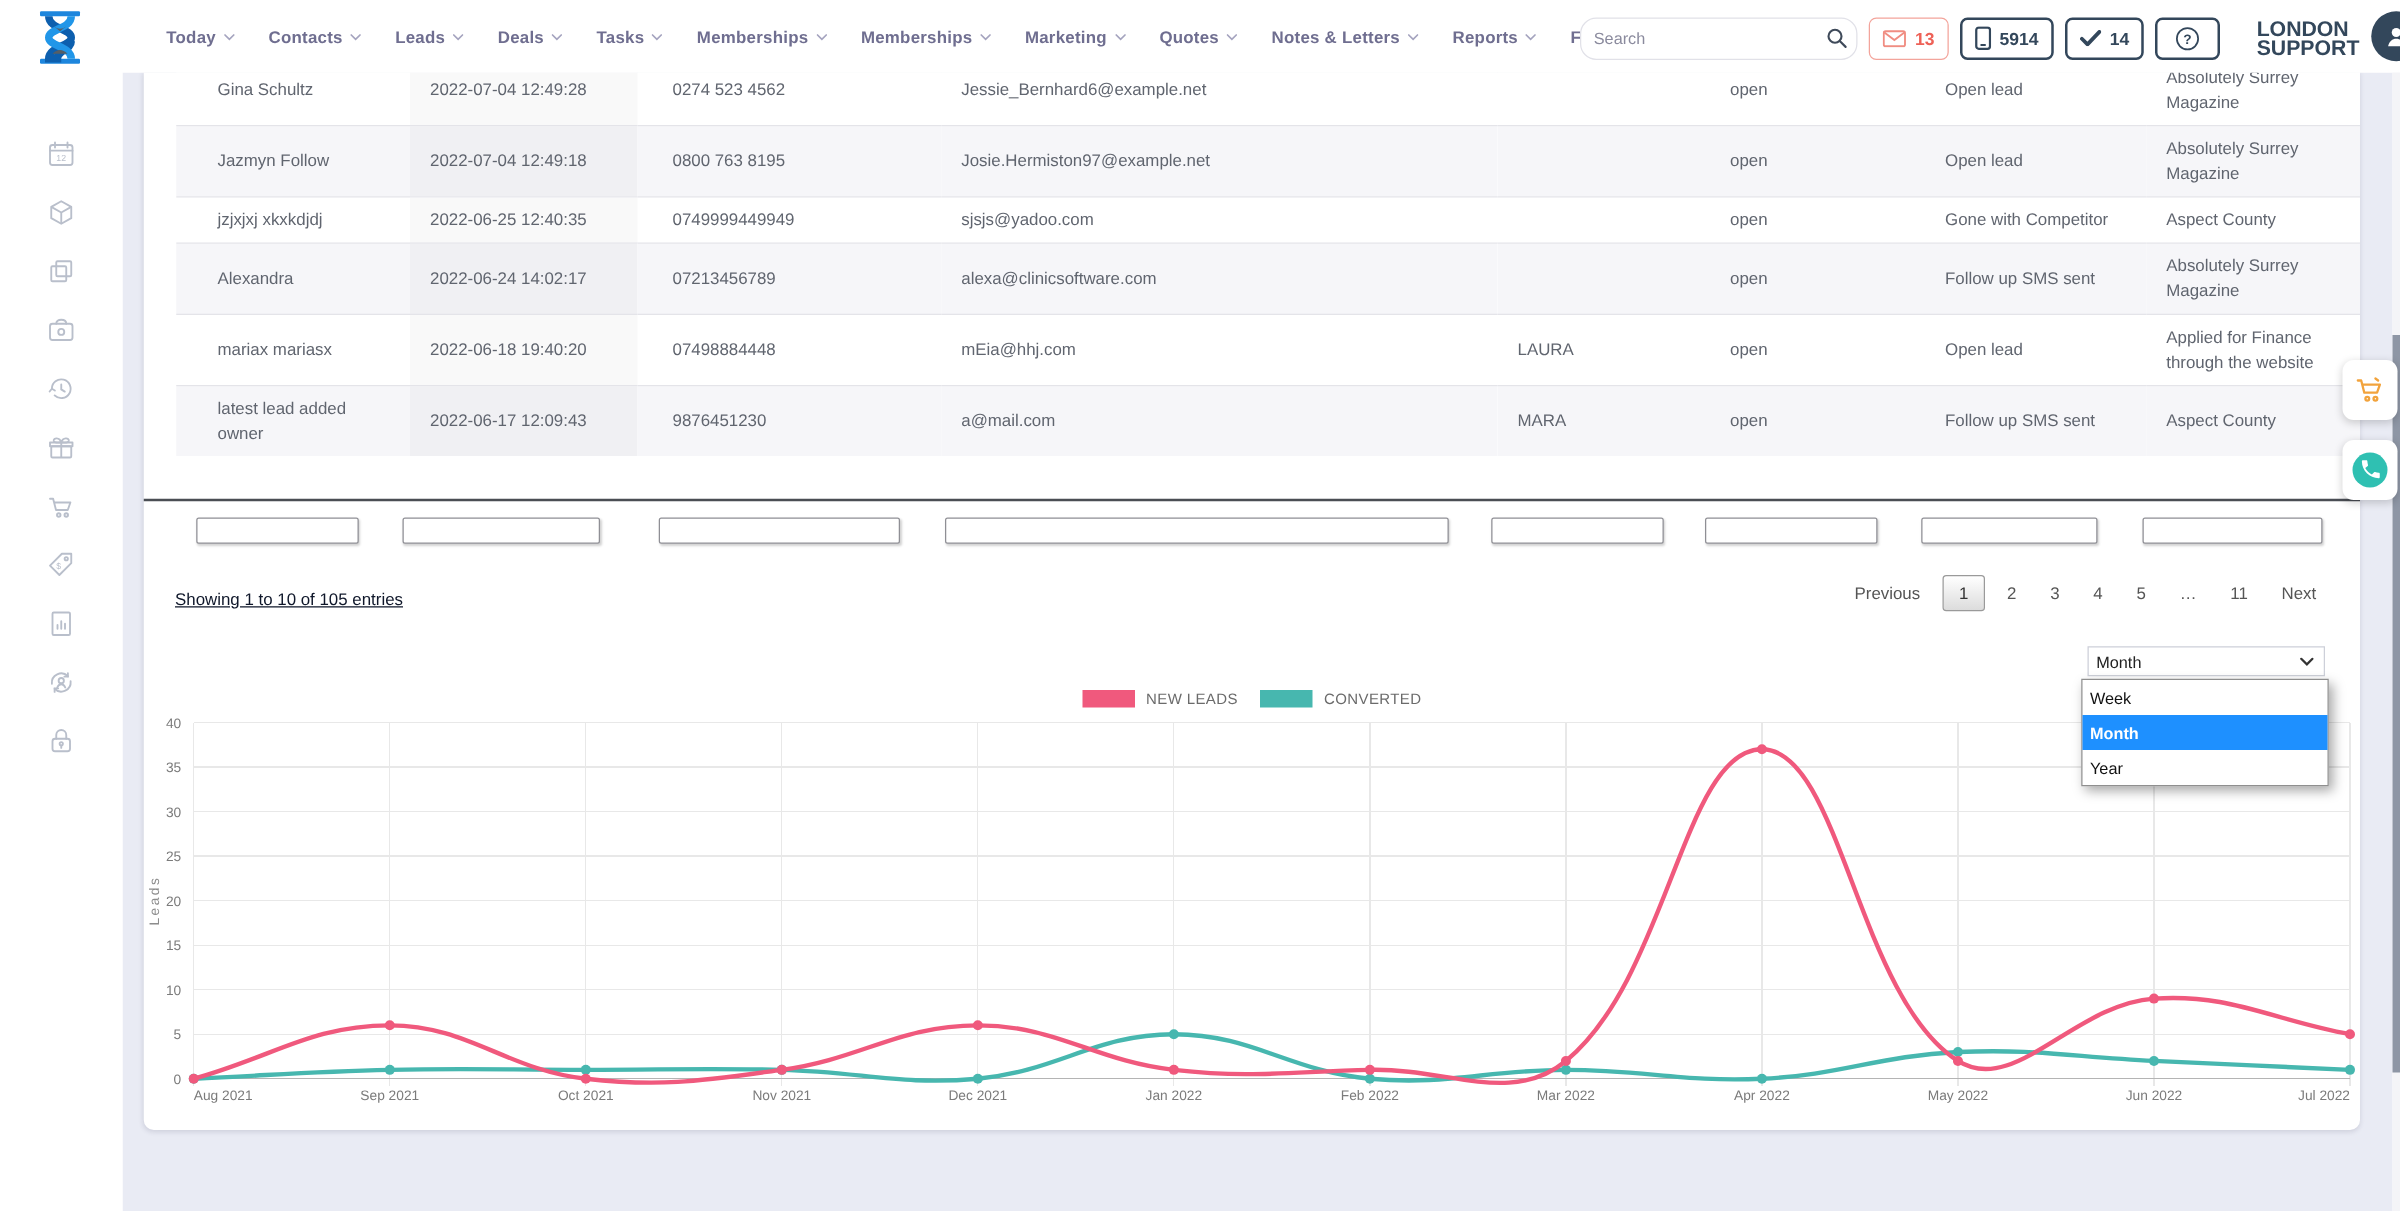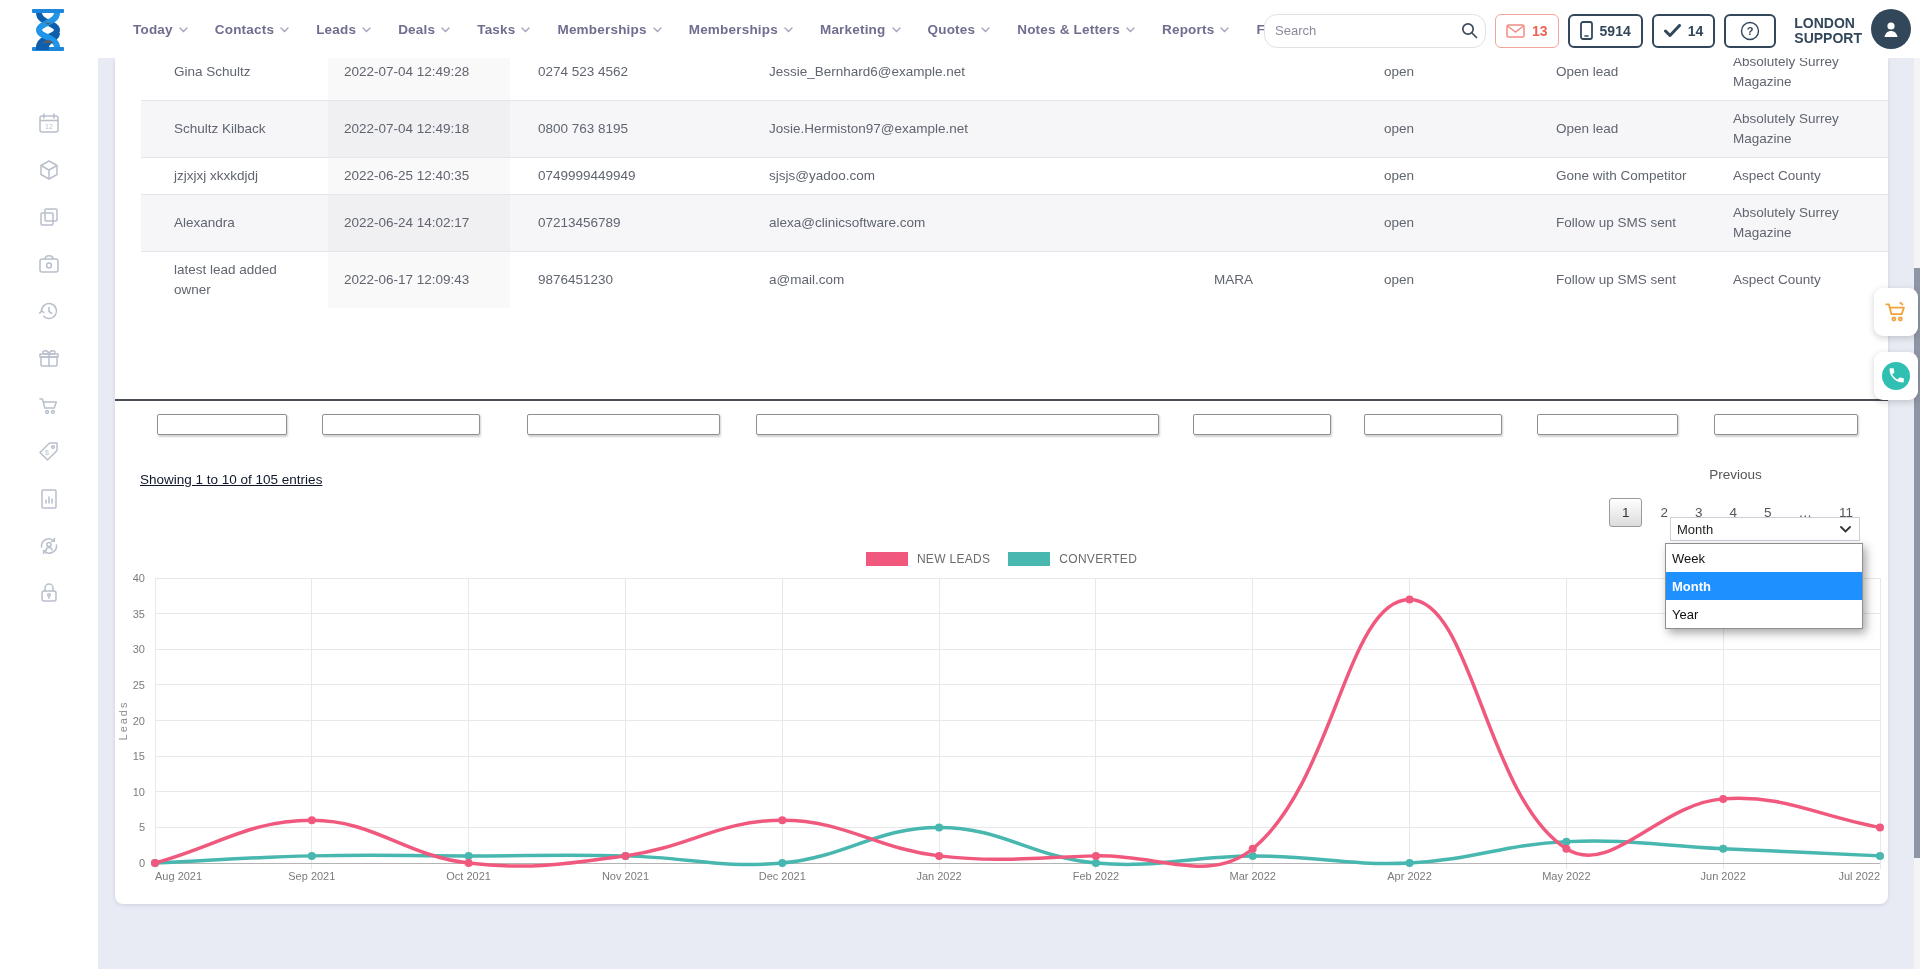--- a/index.html
+++ b/index.html
@@ -14,21 +14,21 @@
   .nav-item { display:flex; align-items:center; gap:6px; font-size:13.5px; font-weight:600; color:#6f6e90; letter-spacing:.2px; white-space:nowrap; }
   .nav-item .chev { display:flex; margin-top:2px; }
   .hdr-right { position:absolute; left:1264px; top:12px; display:flex; align-items:center; gap:9px; }
   .search-box { width:222px; height:34px; border:1px solid #e1e1e8; border-radius:13px; display:flex; align-items:center; background:#fff; }
   .search-box input { flex:1; border:0; outline:none; padding:0 10px; font-size:13px; color:#555; background:transparent; }
   .search-box input::placeholder { color:#8a8a9d; }
   .search-box .s-icon { margin-right:10px; display:flex; }
   .badge { height:34px; border-radius:6px; display:flex; align-items:center; gap:7px; padding:0 10px; font-size:14px; font-weight:bold; }
   .badge.alert { border:1.5px solid #f3a49b; color:#ee6157; }
   .badge.dark { border:2px solid #33475b; color:#33475b; }
-  .support-label { font-size:14px; font-weight:bold; color:#33475b; line-height:15px; margin-left:9px; }
+  .support-label { font-size:17px; font-weight:bold; color:#33475b; line-height:15px; margin-left:20px; }
   .avatar { width:40px; height:40px; border-radius:50%; background:#33475b; display:flex; align-items:center; justify-content:center; margin-top:-3px; }
 
   
   .sidebar { position:absolute; left:0; top:58px; width:98px; height:911px; background:#fff; z-index:10;
     display:flex; flex-direction:column; align-items:center; padding-top:53px; gap:23px; }
   .side-btn { width:24px; height:24px; color:#b9bfcb; display:flex; }
 
   
   .content-bg { position:absolute; left:98px; top:58px; width:1816px; height:911px; background:#e9ebf4; z-index:0; }
   .card { position:absolute; left:115px; top:58px; width:1773px; height:846px; background:#fff;
@@ -53,21 +53,21 @@
   .filter-input:nth-child(2){ left:207px; width:158px; }
   .filter-input:nth-child(3){ left:412px; width:193px; }
   .filter-input:nth-child(4){ left:641px; width:403px; }
   .filter-input:nth-child(5){ left:1078px;width:138px; }
   .filter-input:nth-child(6){ left:1249px;width:138px; }
   .filter-input:nth-child(7){ left:1422px;width:141px; }
   .filter-input:nth-child(8){ left:1599px;width:144px; }
 
   .info { position:absolute; left:25px; top:414px; font-size:13.5px; color:#0f172a;text-decoration:underline; }
 
-  .pagination { position:absolute; top:402px; right:26px; display:flex; align-items:center; gap:9px;flex-direction:column; }
+  .pagination { position:absolute; top:402px; right:26px; display:flex; align-items:center; gap:9px; }
   .page-btn { font-size:13.5px; color:#555; padding:6px 8px; border:1px solid transparent; min-width:14px; text-align:center; }
   .page-btn.current { border:1px solid #9a9a9a; border-radius:3px; background:linear-gradient(#ffffff,#dcdcdc); padding:6px 12px; color:#333; }
   .page-btn.ellipsis { cursor:default; }
 
   
   .period-select { position:absolute; top:459px; right:28px; width:190px; height:24px; background:#fff;
     border:1px solid #cdd0d9; display:flex; align-items:center; justify-content:space-between;
     padding:0 8px 0 6px; font-size:13px; color:#222; z-index:6; cursor:pointer; }
   .dropdown { position:absolute; top:485px; right:25px; width:198px; background:#fff; border:1px solid #8f8f8f;
     box-shadow:3px 4px 9px rgba(0,0,0,.35); z-index:7; }
@@ -370,21 +370,21 @@
           <td>Gina Schultz</td>
           <td>2022-07-04 12:49:28</td>
           <td>0274 523 4562</td>
           <td>Jessie_Bernhard6@example.net</td>
           <td></td>
           <td>open</td>
           <td>Open lead</td>
           <td>Absolutely Surrey Magazine</td>
         </tr>
           <tr>
-          <td>Schultz Kilback</td>
+          <td>Jazmyn Follow</td>
           <td>2022-07-04 12:49:18</td>
           <td>0800 763 8195</td>
           <td>Josie.Hermiston97@example.net</td>
           <td></td>
           <td>open</td>
           <td>Open lead</td>
           <td>Absolutely Surrey Magazine</td>
         </tr>
           <tr>
           <td>jzjxjxj xkxkdjdj</td>
@@ -398,20 +398,30 @@
         </tr>
           <tr>
           <td>Alexandra</td>
           <td>2022-06-24 14:02:17</td>
           <td>07213456789</td>
           <td>alexa@clinicsoftware.com</td>
           <td></td>
           <td>open</td>
           <td>Follow up SMS sent</td>
           <td>Absolutely Surrey Magazine</td>
+        </tr>
+          <tr>
+          <td>mariax mariasx</td>
+          <td>2022-06-18 19:40:20</td>
+          <td>07498884448</td>
+          <td>mEia@hhj.com</td>
+          <td>LAURA</td>
+          <td>open</td>
+          <td>Open lead</td>
+          <td>Applied for Finance through the website</td>
         </tr>
           <tr>
           <td>latest lead added owner</td>
           <td>2022-06-17 12:09:43</td>
           <td>9876451230</td>
           <td>a@mail.com</td>
           <td>MARA</td>
           <td>open</td>
           <td>Follow up SMS sent</td>
           <td>Aspect County</td>

